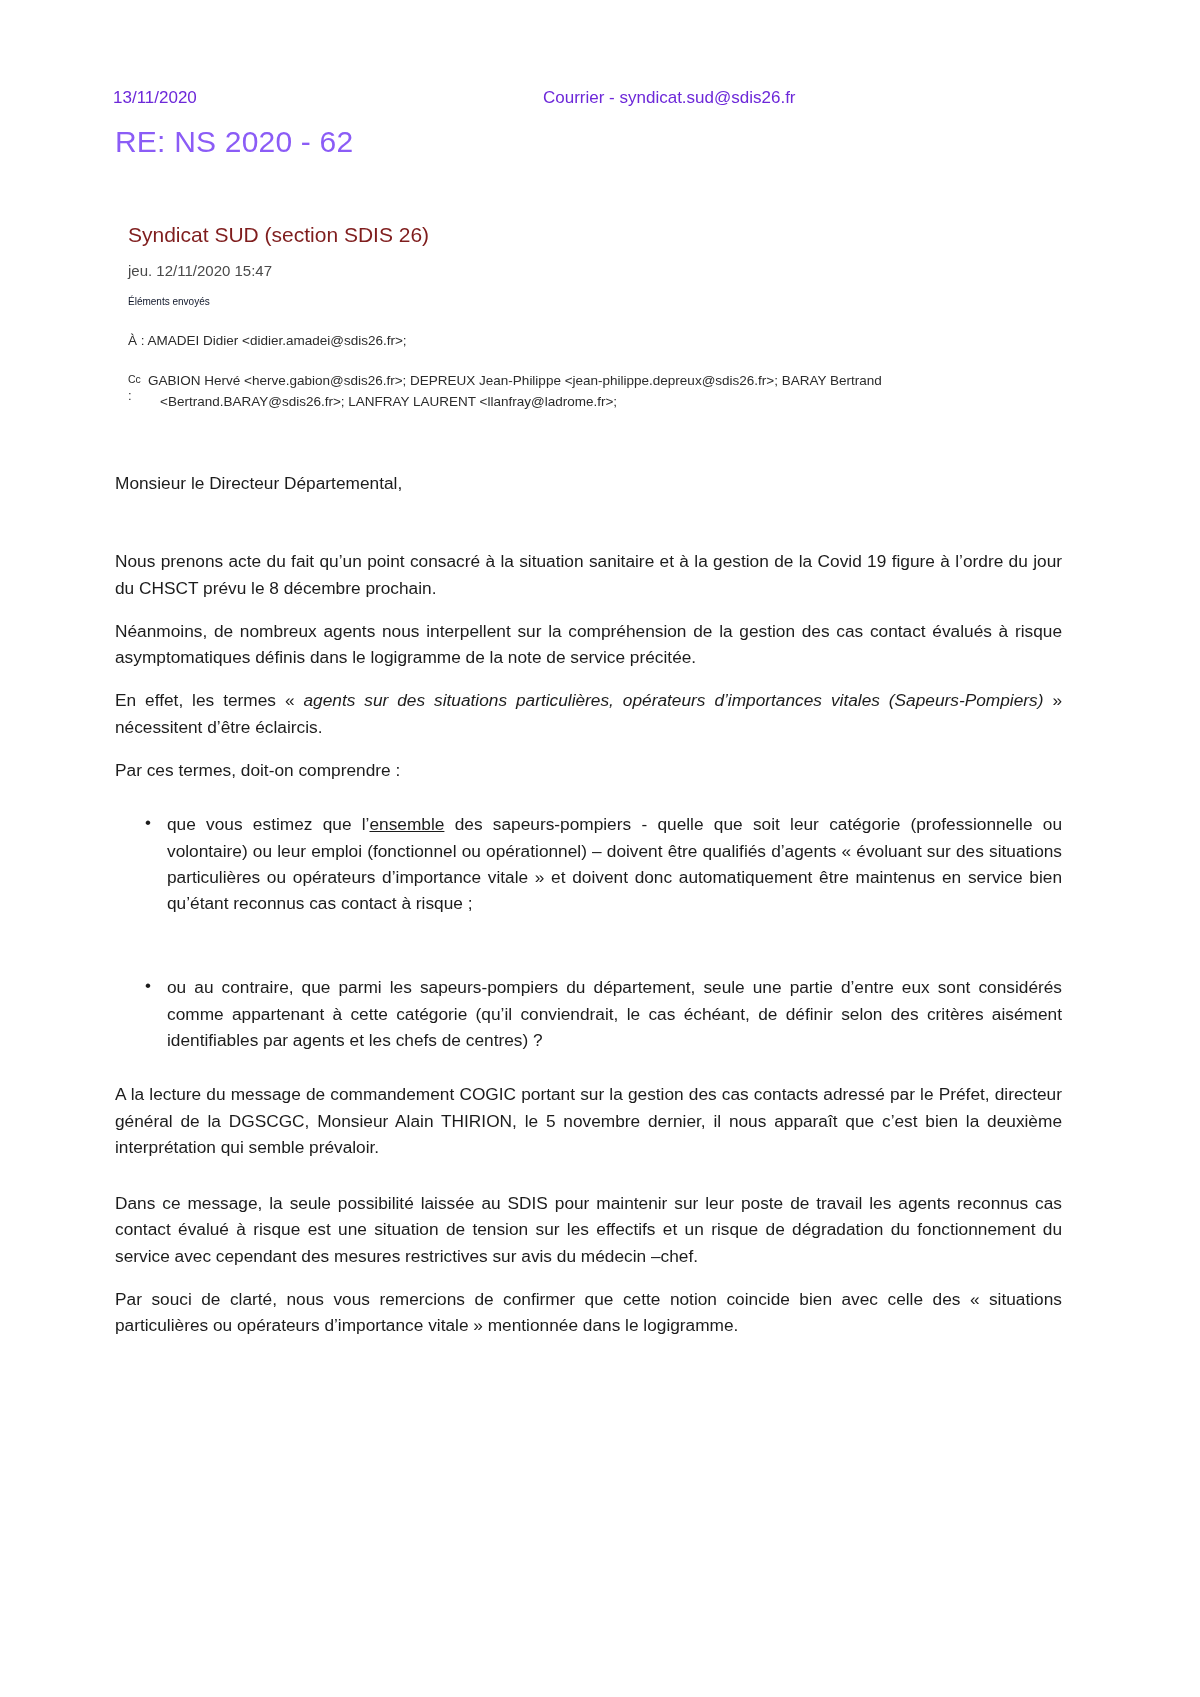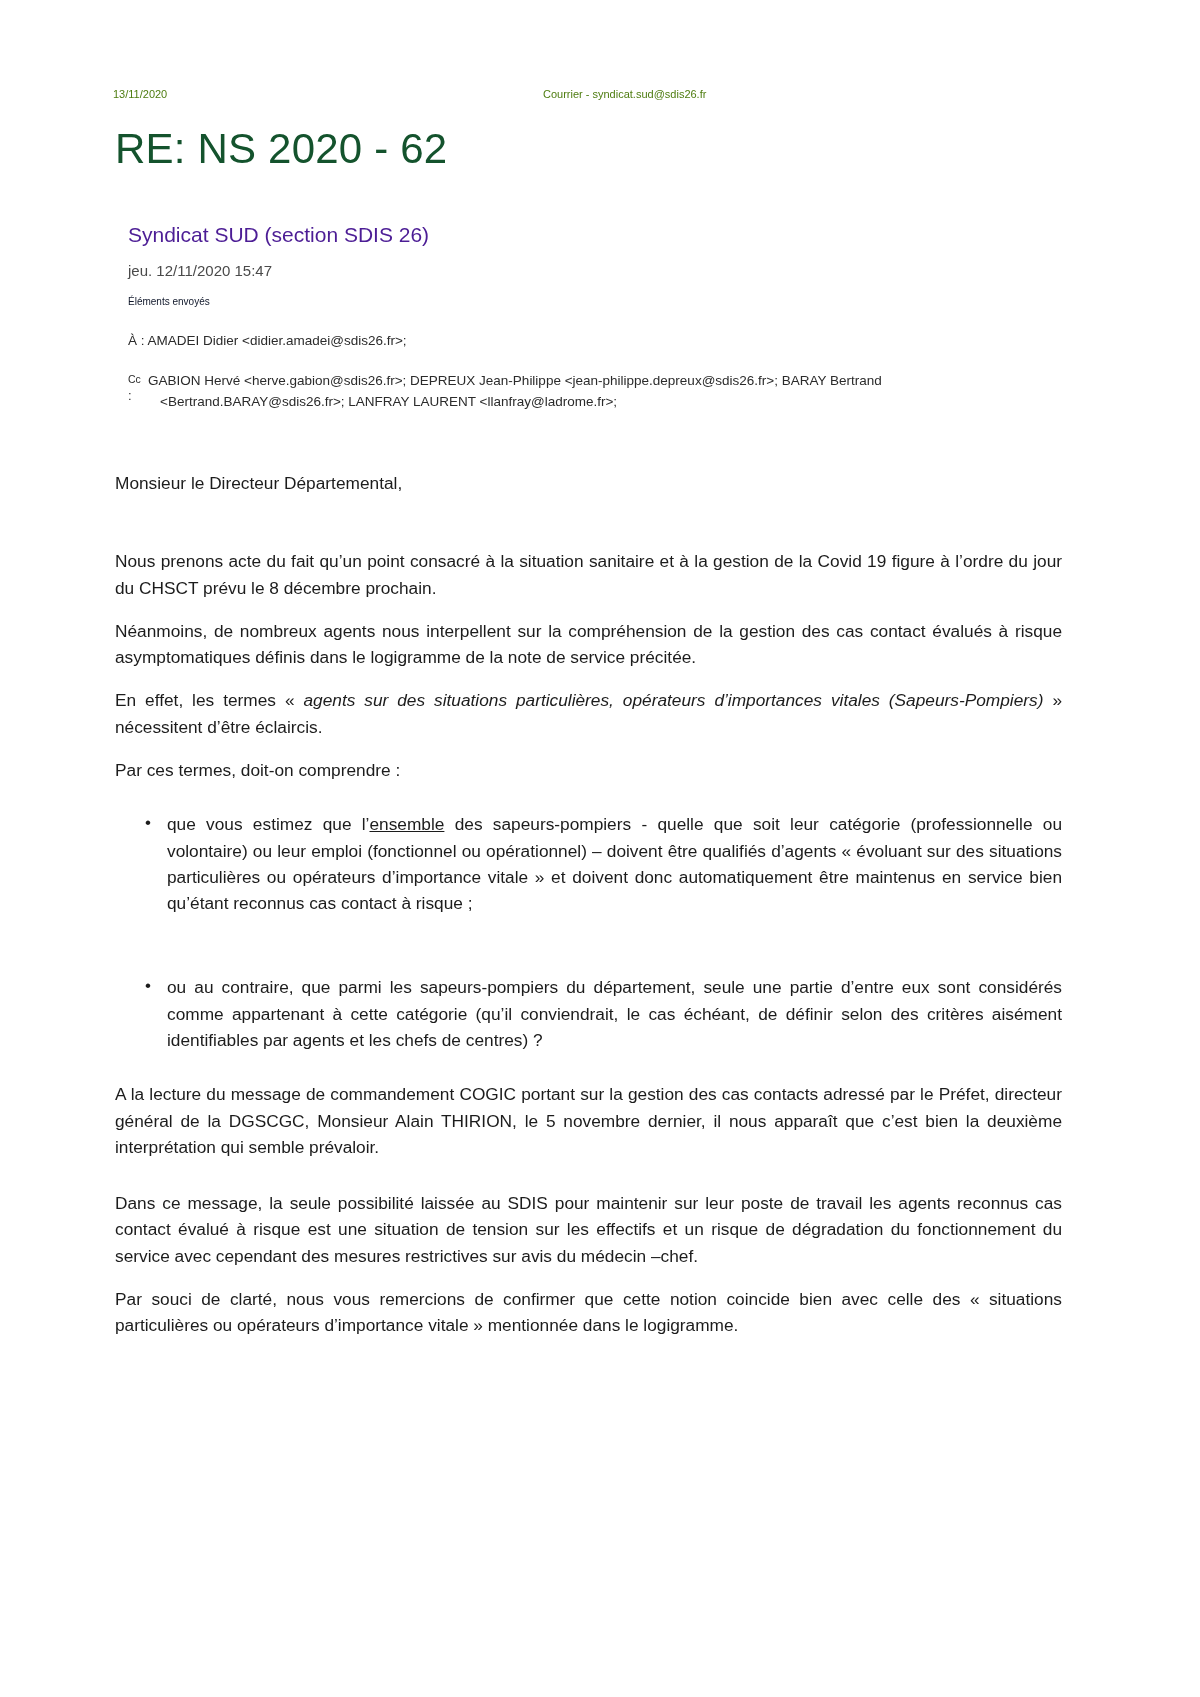--- a/index.html
+++ b/index.html
@@ -25,58 +25,58 @@
     padding: 0;
   }
 
   
   .print-header {
     position: absolute;
     top: 88px;
     left: 0;
     width: 1200px;
     height: 20px;
-    font-size: 11px;
-    color: #4d7c0f;
+    font-size: 17px;
+    color: #6d28d9;
   }
   .print-header .ph-date {
     position: absolute;
     left: 113px;
     top: 0;
     white-space: nowrap;
   }
   .print-header .ph-center {
     position: absolute;
     left: 543px;
     top: 0;
     white-space: nowrap;
   }
 
   
   .mail-subject {
     position: absolute;
     left: 115px;
     top: 125px;
-    font-size: 42px;
+    font-size: 30px;
     font-weight: 400;
-    color: #14532d;
+    color: #8b5cf6;
     letter-spacing: 0.2px;
     white-space: nowrap;
   }
 
   
   .mail-head {
     position: absolute;
     left: 128px;
     top: 222px;
     width: 950px;
   }
   .sender-name {
     font-size: 21px;
-    color: #4c1d95;
+    color: #7f1d1d;
     line-height: 1.25;
     margin: 0 0 14px 0;
     white-space: nowrap;
   }
   .sent-date {
     font-size: 15px;
     color: #4a4a4a;
     margin: 0 0 17px 0;
     white-space: nowrap;
   }

